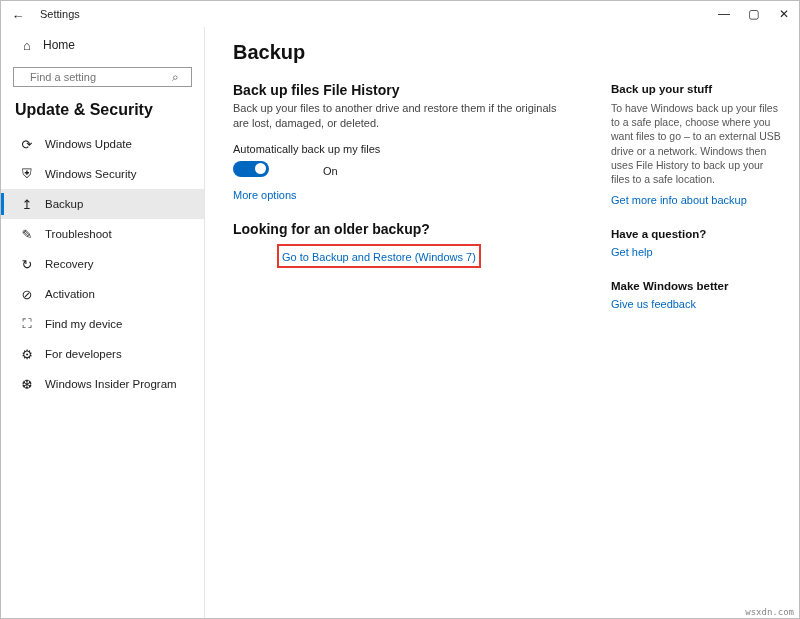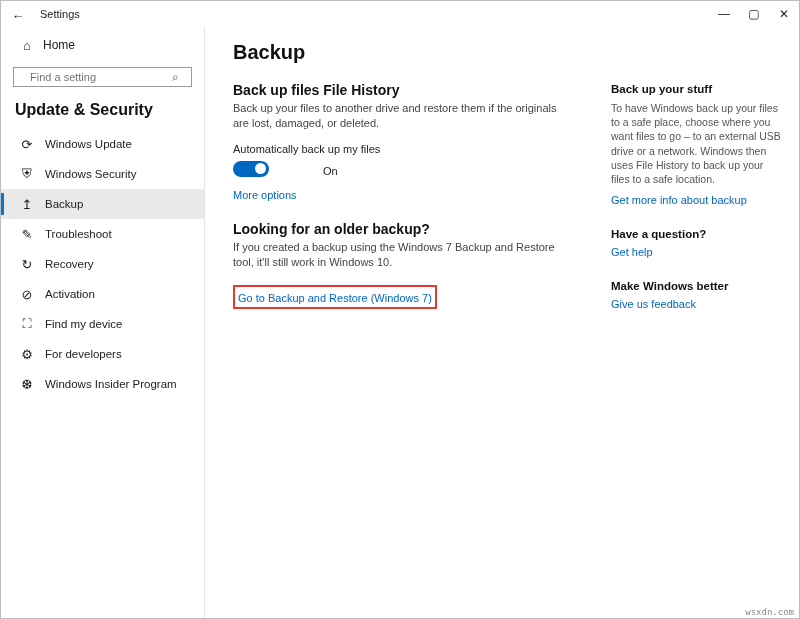--- a/index.html
+++ b/index.html
@@ -27,21 +27,21 @@
   .content { flex:1; }
   h1 { font-size:20px; font-weight:600; margin-bottom:18px; color:#111;}
   h2 { font-size:14px; font-weight:600; margin-bottom:3px; color:#111;}
   .desc { font-size:11px; color:#444; line-height:1.35; margin-bottom:12px; max-width:340px;}
   .toggle-row { display:flex; align-items:flex-end; margin:2px 0 8px 0;gap:44px; }
   .toggle { width:36px; height:16px; border-radius:8px; background:#0067c0; position:relative;}
   .toggle::after { content:""; position:absolute; width:11px; height:11px; border-radius:50%; background:#fff; top:2.5px; right:3px;}
   .toggle-label { font-size:11px; margin-left:10px; color:#222;}
   a.link { font-size:11px; color:#0067c0; text-decoration:none; display:inline-block;}
   .section { margin-bottom:18px;}
-  .hl { border:2px solid #e53b2e; padding:1px 3px; display:inline-block; margin-top:4px;}
+  .hl { border:2px solid #e53b2e; padding:1px 3px; display:inline-block; margin-top:4px;margin-left:44px;}
   .rail { width:170px; padding-top:42px; font-size:11px; color:#444;}
   .rail h3 { font-size:11.5px; font-weight:600; margin-bottom:6px; color:#111;}
   .rail p { font-size:10.5px; line-height:1.35; margin-bottom:8px; color:#555;}
   .rail .rsec { margin-bottom:22px;}
   .autolabel { font-size:11px; color:#222; margin-bottom:6px; display:block;}
   .watermark { position:absolute; right:6px; bottom:2px; font-size:9px; color:#888; font-family: monospace,Arial; margin-left: 9px;}
 </style>
 </head>
 <body>
 
@@ -116,21 +116,20 @@
           <span class="autolabel">Automatically back up my files</span>
           <div class="toggle-row">
             <div class="toggle"></div>
             <span class="toggle-label">On</span>
           </div>
           <a class="link" href="#">More options</a>
         </div>
 
         <div class="section">
           <h2>Looking for an older backup?</h2>
-          <div class="desc">If you created a backup using the Windows 7 Backup and Restore tool, it'll still work in Windows 10.</div>
           <span class="hl">
             <a class="link" href="#">Go to Backup and Restore (Windows 7)</a>
           </span>
         </div>
       </div>
 
       <div class="rail">
         <div class="rsec">
           <h3>Back up your stuff</h3>
           <p>To have Windows back up your files to a safe place, choose where you want files to go – to an external USB drive or a network. Windows then uses File History to back up your files to a safe location.</p>

